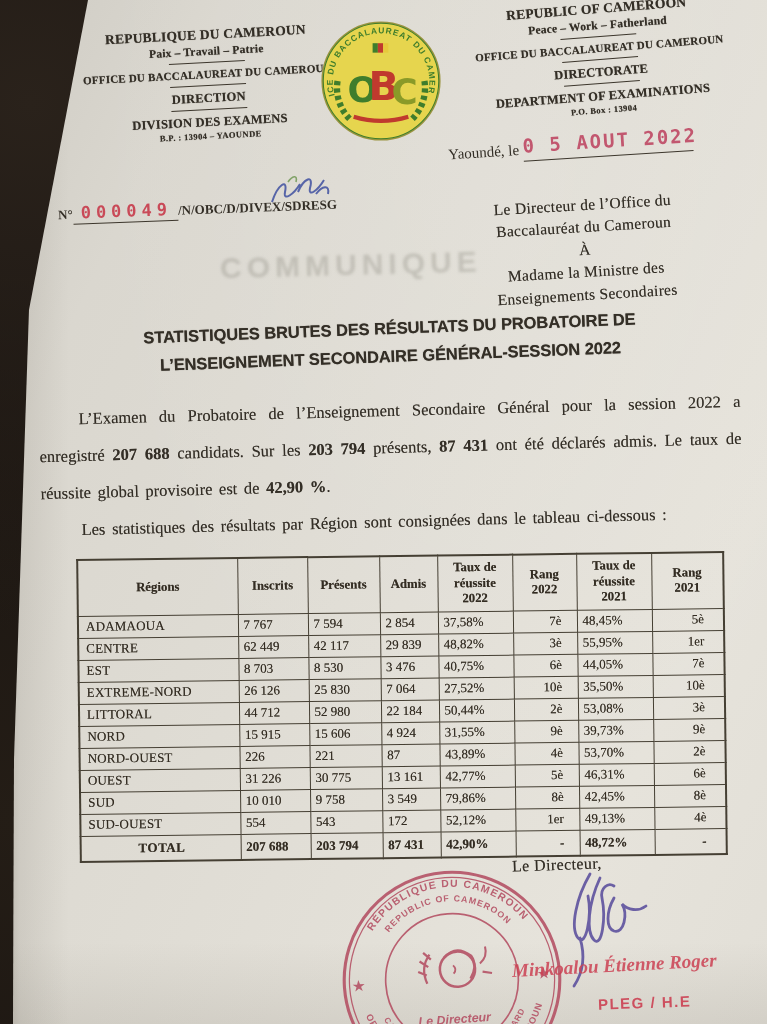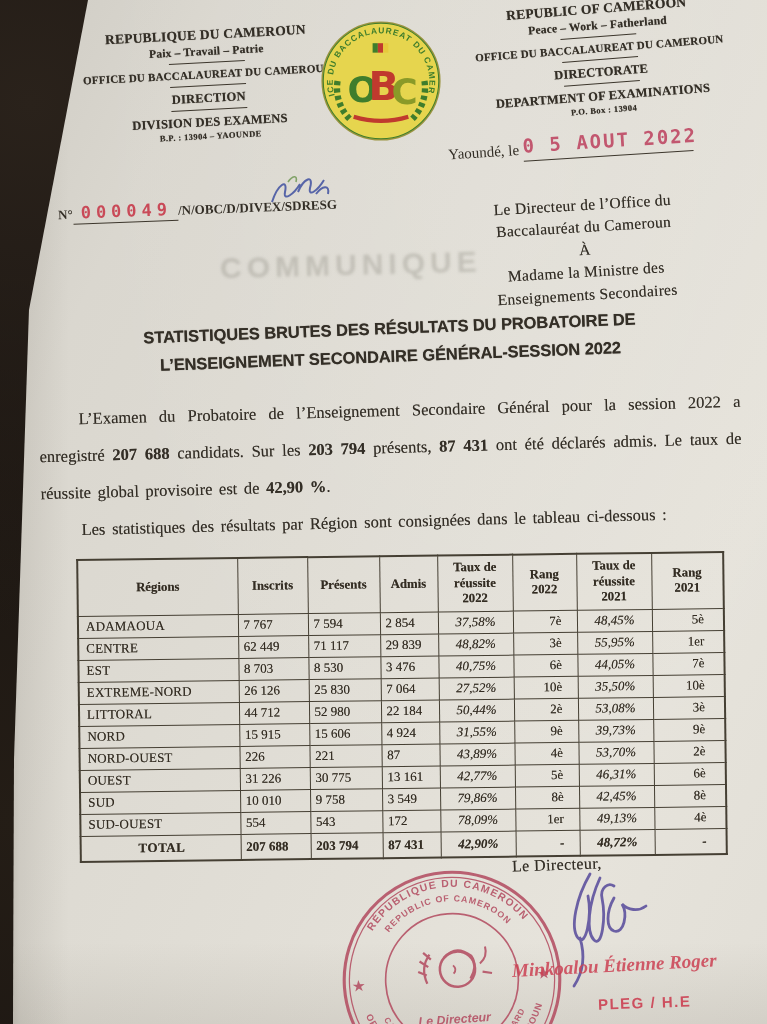--- a/index.html
+++ b/index.html
@@ -63,21 +63,21 @@
   table{border-collapse:collapse;width:646px;table-layout:fixed;
     font-family:"Liberation Serif",serif;font-size:13px;color:#332c22;
     border:2px solid #453f33;text-shadow:0 0 .5px rgba(45,40,32,.6);}
   th,td{border:1px solid #453f33;padding:1px 5px;white-space:nowrap;overflow:hidden;}
   th{font-weight:bold;text-align:center;vertical-align:middle;white-space:pre-line;line-height:1.22;
     padding:4px 2px;font-size:12.8px;}
   thead tr{border-bottom:1.6px solid #453f33;}
   td{height:19px;}
   td.c0{text-align:left;padding-left:7px;letter-spacing:.2px;}
   td.c1,td.c2,td.c3{text-align:left;padding-right:9px;}
-  td.c4,td.c6{text-align:center;font-style:italic;}
+  td.c4,td.c6{}
   td.c5{text-align:right;padding-right:15px;}
   td.c7{text-align:right;padding-right:19px;}
   tr.total{border-top:1.8px solid #453f33;font-weight:bold;}
   tr.total td.c0{text-align:center;letter-spacing:.5px;}
   tr.total td{height:22px;}
   
   #sigTitle{left:512px;top:856px;font-size:16px;transform:rotate(-2deg);letter-spacing:.4px;
     text-shadow:0 0 .6px rgba(45,40,32,.6);}
   #stamp{left:338px;top:866px;}
   #signature{left:552px;top:868px;}
@@ -212,21 +212,21 @@
               <td class="c2">7 594</td>
               <td class="c3">2 854</td>
               <td class="c4">37,58%</td>
               <td class="c5">7è</td>
               <td class="c6">48,45%</td>
               <td class="c7">5è</td>
             </tr>
             <tr>
               <td class="c0">CENTRE</td>
               <td class="c1">62 449</td>
-              <td class="c2">71 117</td>
+              <td class="c2">42 117</td>
               <td class="c3">29 839</td>
               <td class="c4">48,82%</td>
               <td class="c5">3è</td>
               <td class="c6">55,95%</td>
               <td class="c7">1er</td>
             </tr>
             <tr>
               <td class="c0">EST</td>
               <td class="c1">8 703</td>
               <td class="c2">8 530</td>
@@ -294,21 +294,21 @@
               <td class="c4">79,86%</td>
               <td class="c5">8è</td>
               <td class="c6">42,45%</td>
               <td class="c7">8è</td>
             </tr>
             <tr>
               <td class="c0">SUD-OUEST</td>
               <td class="c1">554</td>
               <td class="c2">543</td>
               <td class="c3">172</td>
-              <td class="c4">78,09%</td>
+              <td class="c4">52,12%</td>
               <td class="c5">1er</td>
               <td class="c6">49,13%</td>
               <td class="c7">4è</td>
             </tr>
             <tr class="total">
               <td class="c0">TOTAL</td>
               <td class="c1">207 688</td>
               <td class="c2">203 794</td>
               <td class="c3">87 431</td>
               <td class="c4">42,90%</td>

